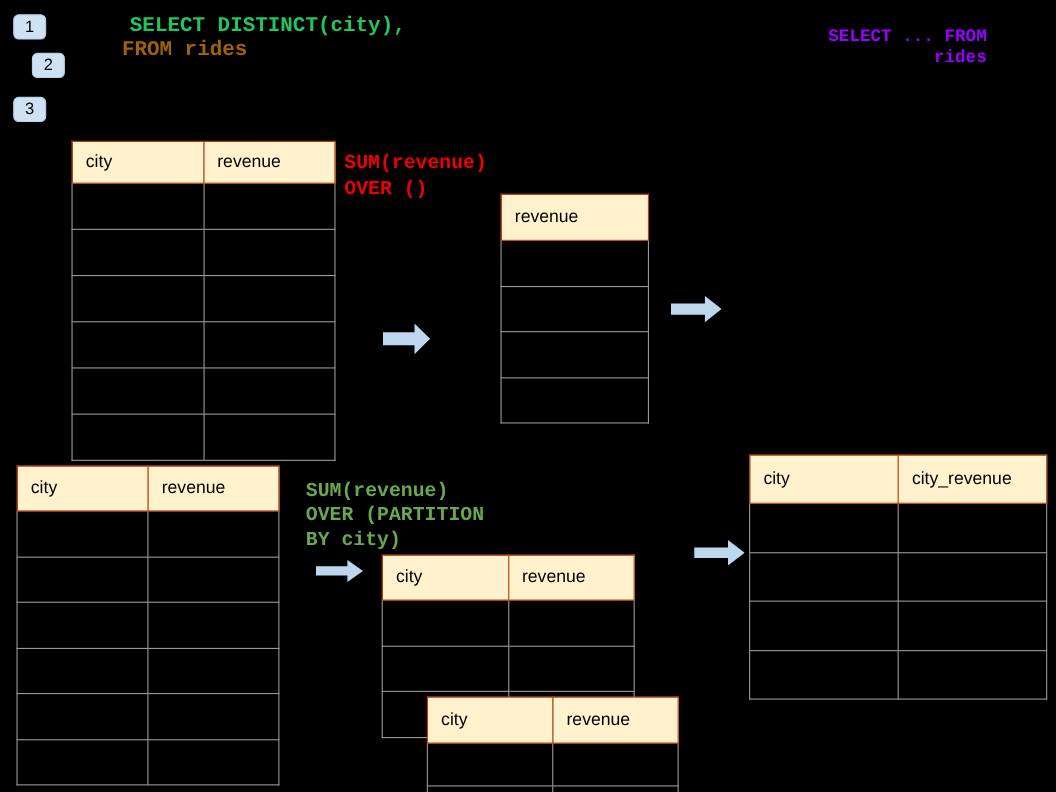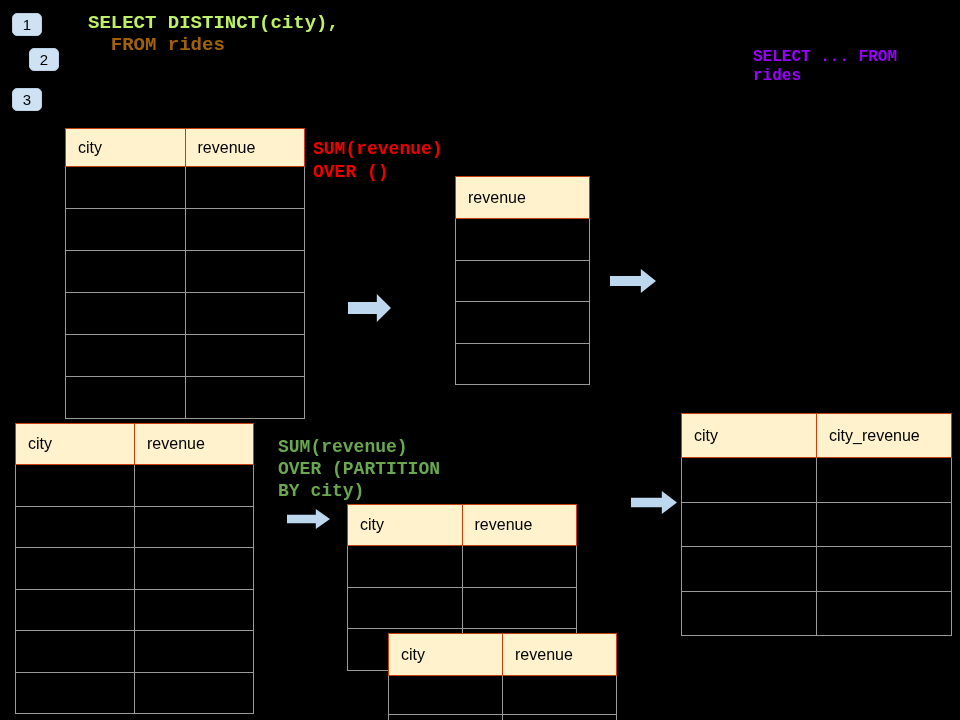--- a/index.html
+++ b/index.html
@@ -18,22 +18,22 @@
   #badge-2{left:29px;top:48px}
   #badge-3{left:12px;top:88px}
   
   #sql-block{
     position:absolute;left:88px;top:12px;
     font:bold 19px "Liberation Mono",monospace;line-height:22px;
   }
   #sql-block .sql-line{white-space:pre;}
   
   #side-code{
-    position:absolute;left:753px;top:48px;white-space:pre;
-    font:bold 16px "Liberation Mono",monospace;line-height:19px;
+    position:absolute;left:753px;top:24px;white-space:pre;
+    font:bold 16px "Liberation Mono",monospace;line-height:19px;text-align:right;
   }
   
   .annotation{position:absolute;white-space:pre;font:bold 18px "Liberation Mono",monospace;}
   #annotation-total{left:313px;top:138px;line-height:23px;}
   #annotation-partition{left:278px;top:436px;line-height:22px;}
   
   table.dt{
     position:absolute;border-collapse:collapse;table-layout:fixed;
     font-family:"Liberation Sans",sans-serif;
   }
@@ -73,21 +73,21 @@
 </head>
 <body>
 
 <div id="stage">
 
   <div class="badge" id="badge-1">1</div>
   <div class="badge" id="badge-2">2</div>
   <div class="badge" id="badge-3">3</div>
 
   <div id="sql-block">
-    <div class="sql-line" style="color: #bef264;">SELECT DISTINCT(city),</div>
+    <div class="sql-line" style="color: #22c55e; margin-left: 30px;">SELECT DISTINCT(city),</div>
     <div class="sql-line" style="color: #a16207;">  FROM rides</div>
   </div>
 
   <div id="side-code" style="color: rgb(153, 0, 255);">SELECT ... FROM
 rides</div>
 
   <div class="annotation" id="annotation-total" style="color: rgb(238, 0, 0);">SUM(revenue)
 OVER ()</div>
   <div class="annotation" id="annotation-partition" style="color: rgb(106, 168, 79);">SUM(revenue)
 OVER (PARTITION

